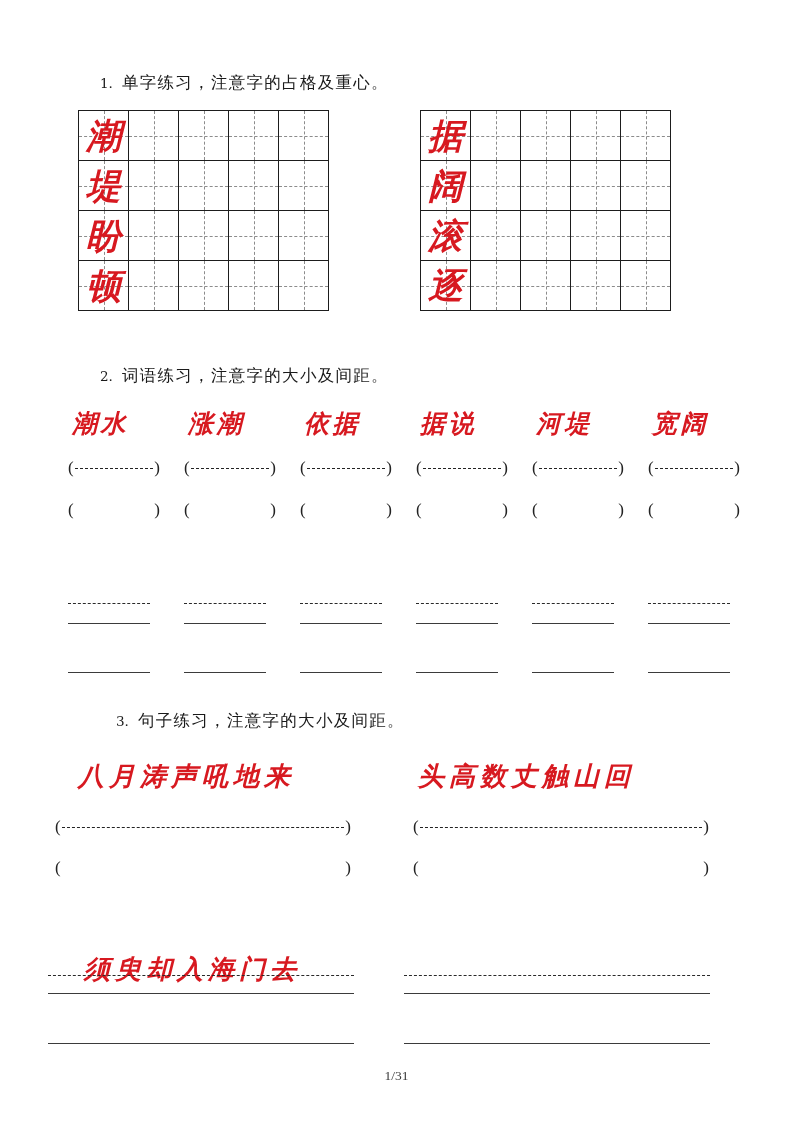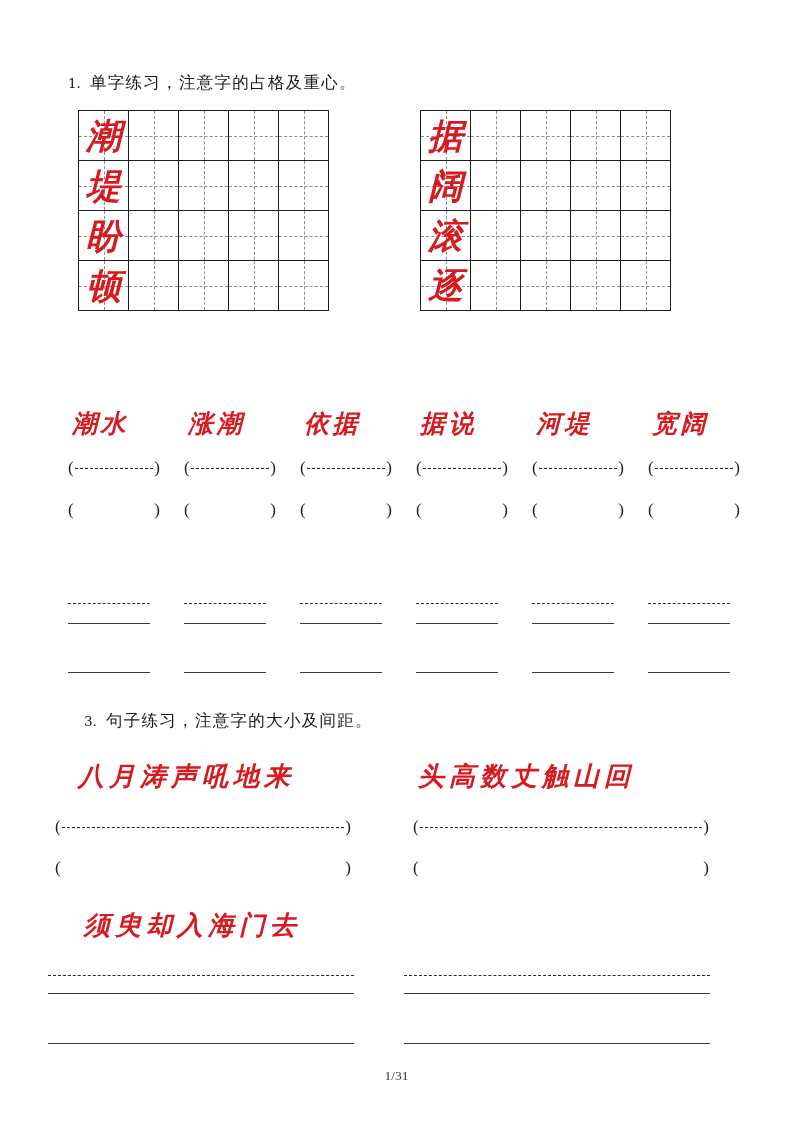--- a/index.html
+++ b/index.html
@@ -24,20 +24,21 @@
   }
 
   
   .section-heading {
     position: absolute;
     font-size: 16.5px;
     color: #1a1a1a;
     letter-spacing: 1.3px;
     white-space: nowrap;
     font-family: "DejaVu Serif", "Liberation Serif", serif;
+    margin-left: 32px;
   }
   .section-heading .num {
     font-size: 13.5px;
     letter-spacing: 0px;
     padding-right: 9px;
   }
 
   
   .grid {
     position: absolute;
@@ -258,20 +259,23 @@
         <div class="grid-cell">
           <span class="glyph">逐</span>
         </div>
         <div class="grid-cell"></div>
         <div class="grid-cell"></div>
         <div class="grid-cell"></div>
         <div class="grid-cell"></div>
       </div>
     </div>
 
+  <div class="section-heading" style="left:68px; top:365px;">
+    <span class="num">2.</span><span>词语练习，注意字的大小及间距。</span>
+  </div>
 
   <div class="word-row" id="word-row-1" style="left:68px; top:411px;">
       <div class="word-col">
         <div class="word-term">潮水</div>
       </div>
       <div class="word-col">
         <div class="word-term">涨潮</div>
       </div>
       <div class="word-col">
         <div class="word-term">依据</div>
@@ -389,21 +393,21 @@
         <span class="p-left">(</span>
         <span class="dots"></span>
         <span class="p-right">)</span>
       </div>
       <div class="paren-empty" style="left: 413px; top: 858px; width: 296px;">
         <span>(</span>
         <span>)</span>
       </div>
     </div>
 
-  <div class="sentence" style="left:84px; top:912px;">须臾却入海门去</div>
+  <div class="sentence" style="left:84px; top:956px;">须臾却入海门去</div>
 
   <div id="sent-lines">
       <div class="write-line-dashed" style="left: 48px; top: 975px; width: 306px;"></div>
       <div class="write-line-solid" style="left: 48px; top: 993px; width: 306px;"></div>
       <div class="write-line-solid" style="left: 48px; top: 1043px; width: 306px;"></div>
       <div class="write-line-dashed" style="left: 404px; top: 975px; width: 306px;"></div>
       <div class="write-line-solid" style="left: 404px; top: 993px; width: 306px;"></div>
       <div class="write-line-solid" style="left: 404px; top: 1043px; width: 306px;"></div>
     </div>
 

